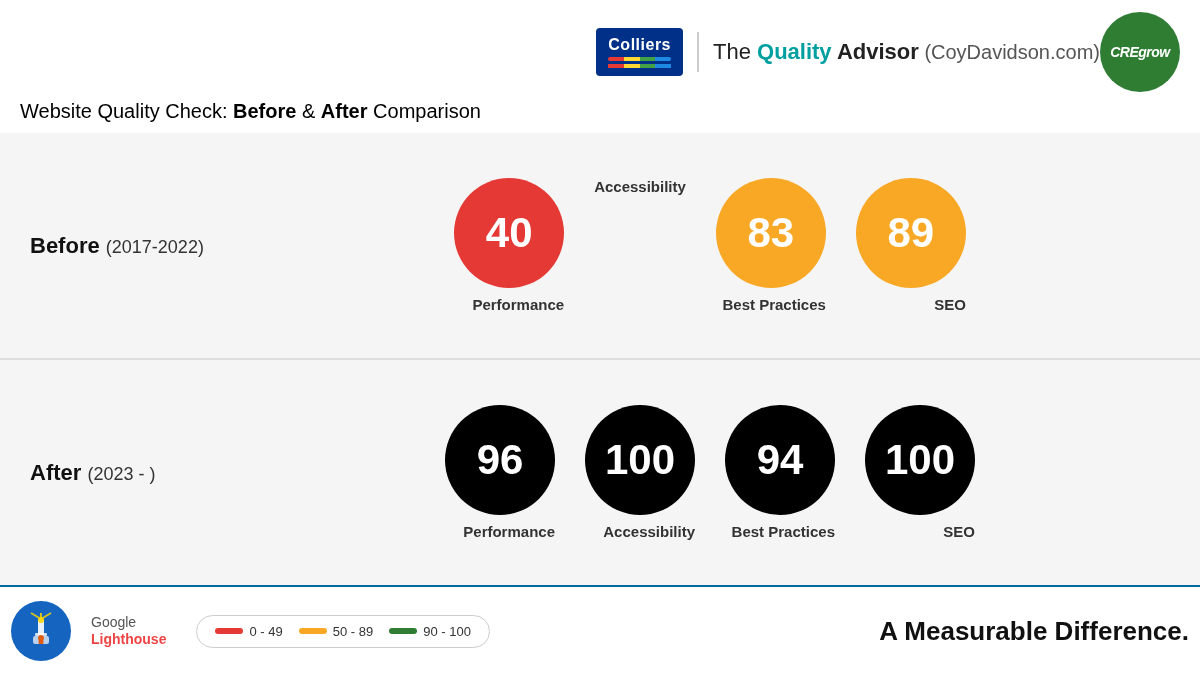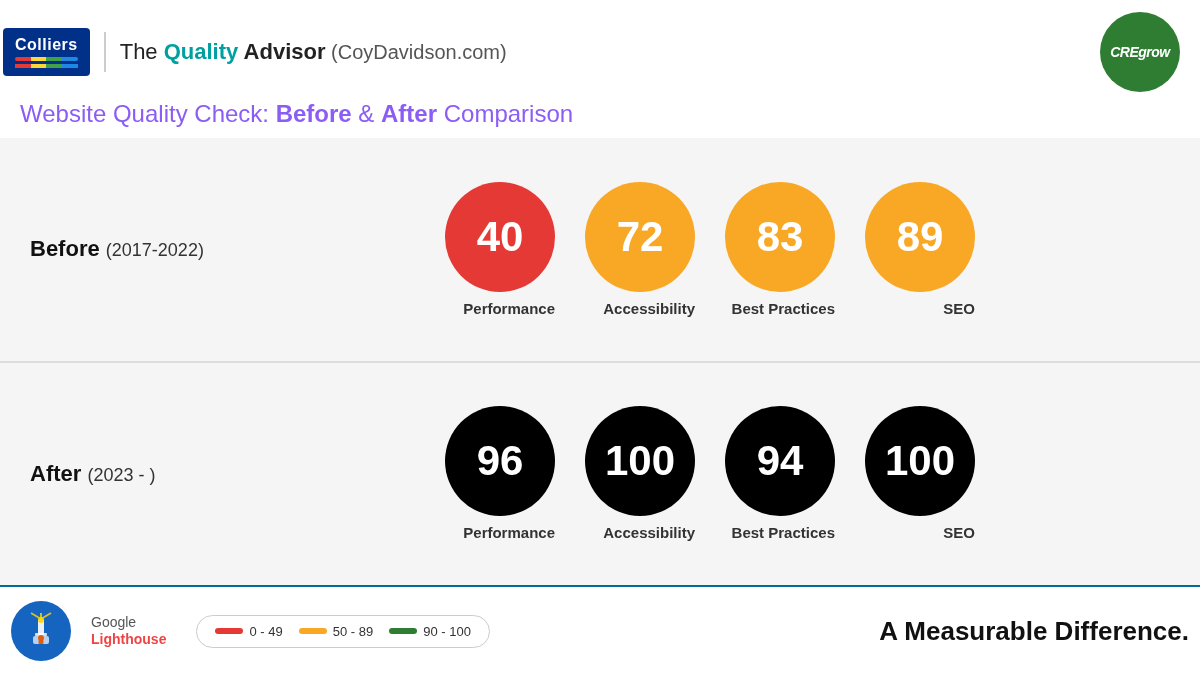--- a/index.html
+++ b/index.html
@@ -16,22 +16,22 @@
       height: 675px;
       background: #fff;
       display: flex;
       flex-direction: column;
     }
 
     
     .header {
       display: flex;
       align-items: center;
-      justify-content: space-between;
-      padding: 12px 20px 8px 3px;
+      justify-content: flex-end;
+      padding: 12px 20px 8px 32px;
       background: #fff;
     }
     .header-left {
       display: flex;
       align-items: center;
       gap: 14px;
     }
     .colliers-logo {
       background: #003087;
       color: #fff;
@@ -85,22 +85,22 @@
       font-size: 14px;
       font-weight: bold;
       font-style: italic;
       text-align: center;
       letter-spacing: -0.5px;
     }
 
     
     .subtitle {
       padding: 0 32px 10px 20px;
-      font-size: 24px;
-      color: #8b5cf6;
+      font-size: 20px;
+      color: #000000;
     }
     .subtitle strong {
       font-weight: bold;
     }
 
     
     .main-content {
       flex: 1;
       display: flex;
       flex-direction: column;
@@ -283,23 +283,20 @@
       <div class="metrics-grid">
 
         <div class="metric-item">
           <div class="circle circle-red">
             <span>40</span>
           </div>
           <div class="metric-label">Performance</div>
         </div>
 
         <div class="metric-item">
-          <div class="circle circle-yellow">
-            <span>72</span>
-          </div>
           <div class="metric-label">Accessibility</div>
         </div>
 
         <div class="metric-item">
           <div class="circle circle-yellow">
             <span>83</span>
           </div>
           <div class="metric-label">Best Practices</div>
         </div>
 

